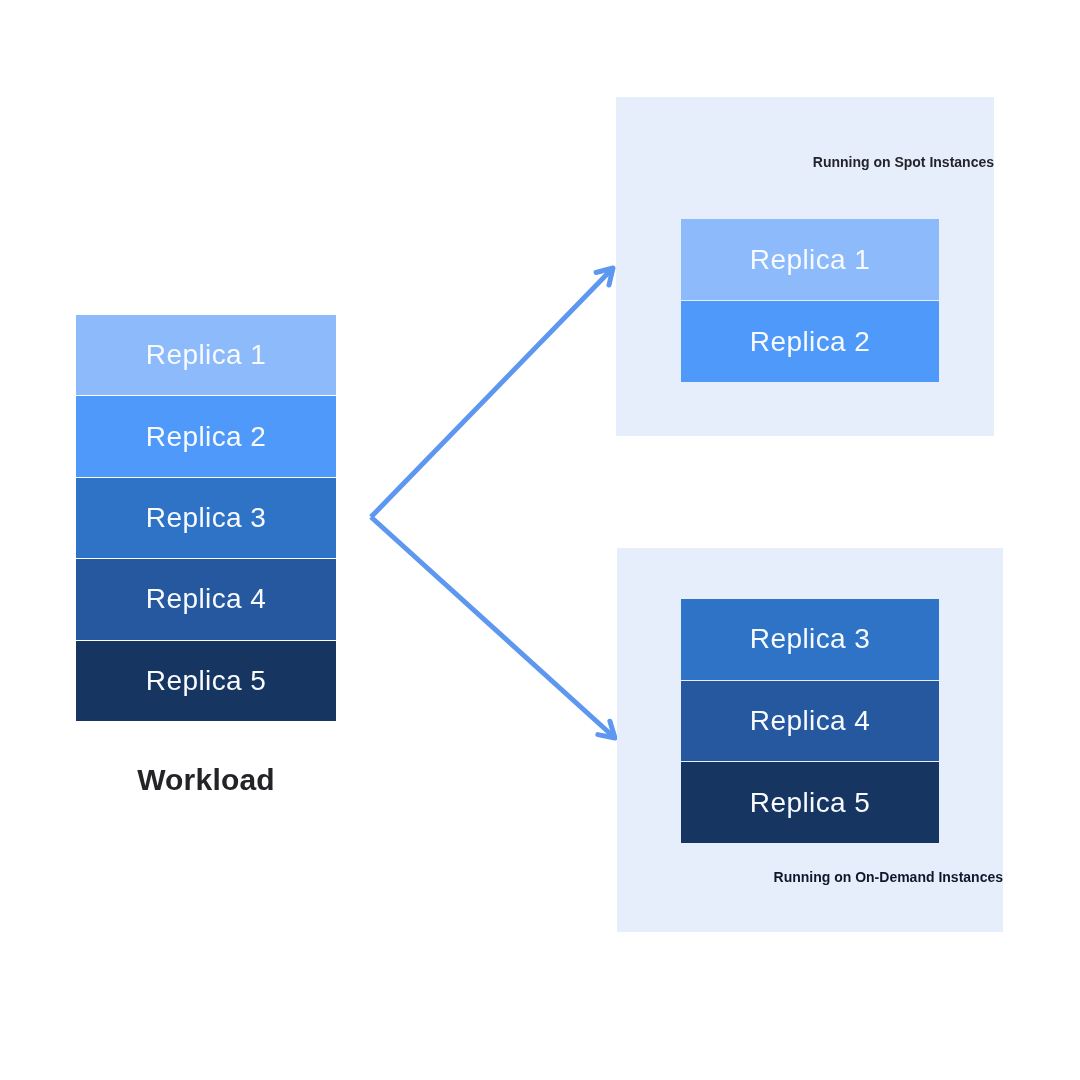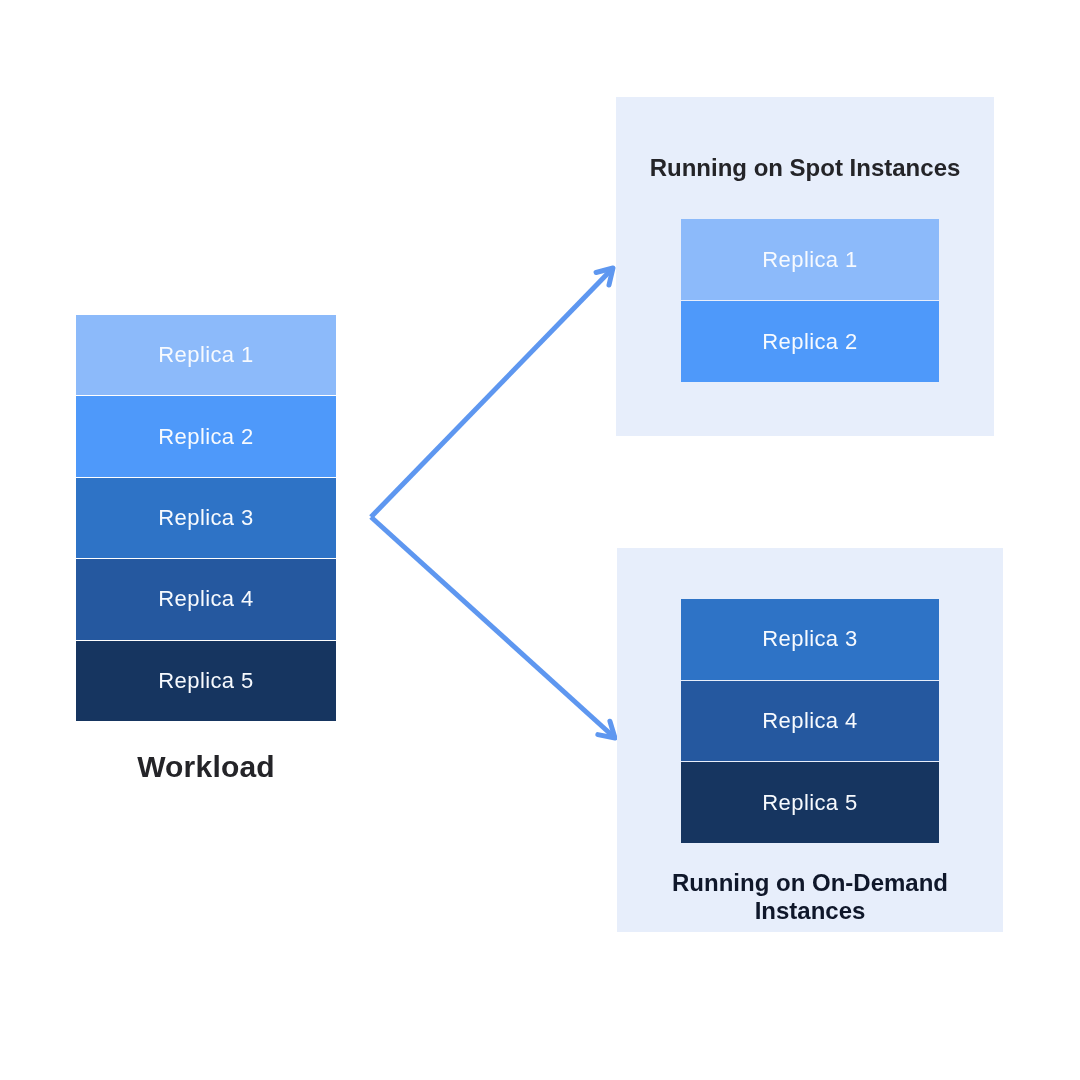--- a/index.html
+++ b/index.html
@@ -25,21 +25,21 @@
     height: 406px;
     display: flex;
     flex-direction: column;
     gap: 1px;
   }
   .replica-box {
     flex: 1;
     display: flex;
     align-items: center;
     justify-content: center;
-    font-size: 22px;
+    font-size: 28px;
     letter-spacing: 0.4px;
     font-weight: 400;
   }
   .workload-label {
     position: absolute;
     left: 76px;
     top: 750px;
     width: 260px;
     text-align: center;
     font-size: 30px;
@@ -67,22 +67,22 @@
   .panel-stack {
     position: absolute;
     display: flex;
     flex-direction: column;
     gap: 1px;
   }
 
   
   .abs-title {
     position: absolute;
-    text-align: center;
-    font-size: 24px;
+    text-align: right;
+    font-size: 14px;
     font-weight: 700;
   }
   .title-spot   { left: 616px; top: 154px; width: 378px; }
   .title-ondemand { left: 617px; top: 869px; width: 386px; }
 
   
   .arrows-svg {
     position: absolute;
     left: 0;
     top: 0;
@@ -106,21 +106,21 @@
     <path d="M371 517 L615 738" fill="none" stroke-width="5" stroke-linecap="butt" marker-end="url(#arrowhead)" stroke="#5E97F0"></path>
   </svg>
 
   <div class="workload-stack">
     <div class="replica-box" style="background: rgb(140, 186, 250); color: rgb(247, 250, 254);">Replica 1</div>
     <div class="replica-box" style="background: rgb(78, 153, 250); color: rgb(247, 250, 254);">Replica 2</div>
     <div class="replica-box" style="background: rgb(46, 115, 198); color: rgb(247, 250, 254);">Replica 3</div>
     <div class="replica-box" style="background: rgb(37, 88, 159); color: rgb(247, 250, 254);">Replica 4</div>
     <div class="replica-box" style="background: rgb(22, 53, 96); color: rgb(247, 250, 254);">Replica 5</div>
   </div>
-  <div class="workload-label" style="color: rgb(36, 36, 40);">Workload</div>
+  <div class="workload-label" style="color: rgb(36, 36, 40); margin-top: 13px;">Workload</div>
 
   <div class="panel panel-spot" style="background: rgb(231, 238, 251);"></div>
   <div class="abs-title title-spot" style="color: rgb(36, 36, 40);">Running on Spot Instances</div>
   <div class="panel-stack" style="left:681px; top:219px; width:258px; height:163px;">
     <div class="replica-box" style="background: rgb(140, 186, 250); color: rgb(247, 250, 254);">Replica 1</div>
     <div class="replica-box" style="background: rgb(78, 153, 250); color: rgb(247, 250, 254);">Replica 2</div>
   </div>
 
   <div class="panel panel-ondemand" style="background: rgb(231, 238, 251);"></div>
   <div class="abs-title title-ondemand" style="color: #0f172a;">Running on On-Demand Instances</div>

